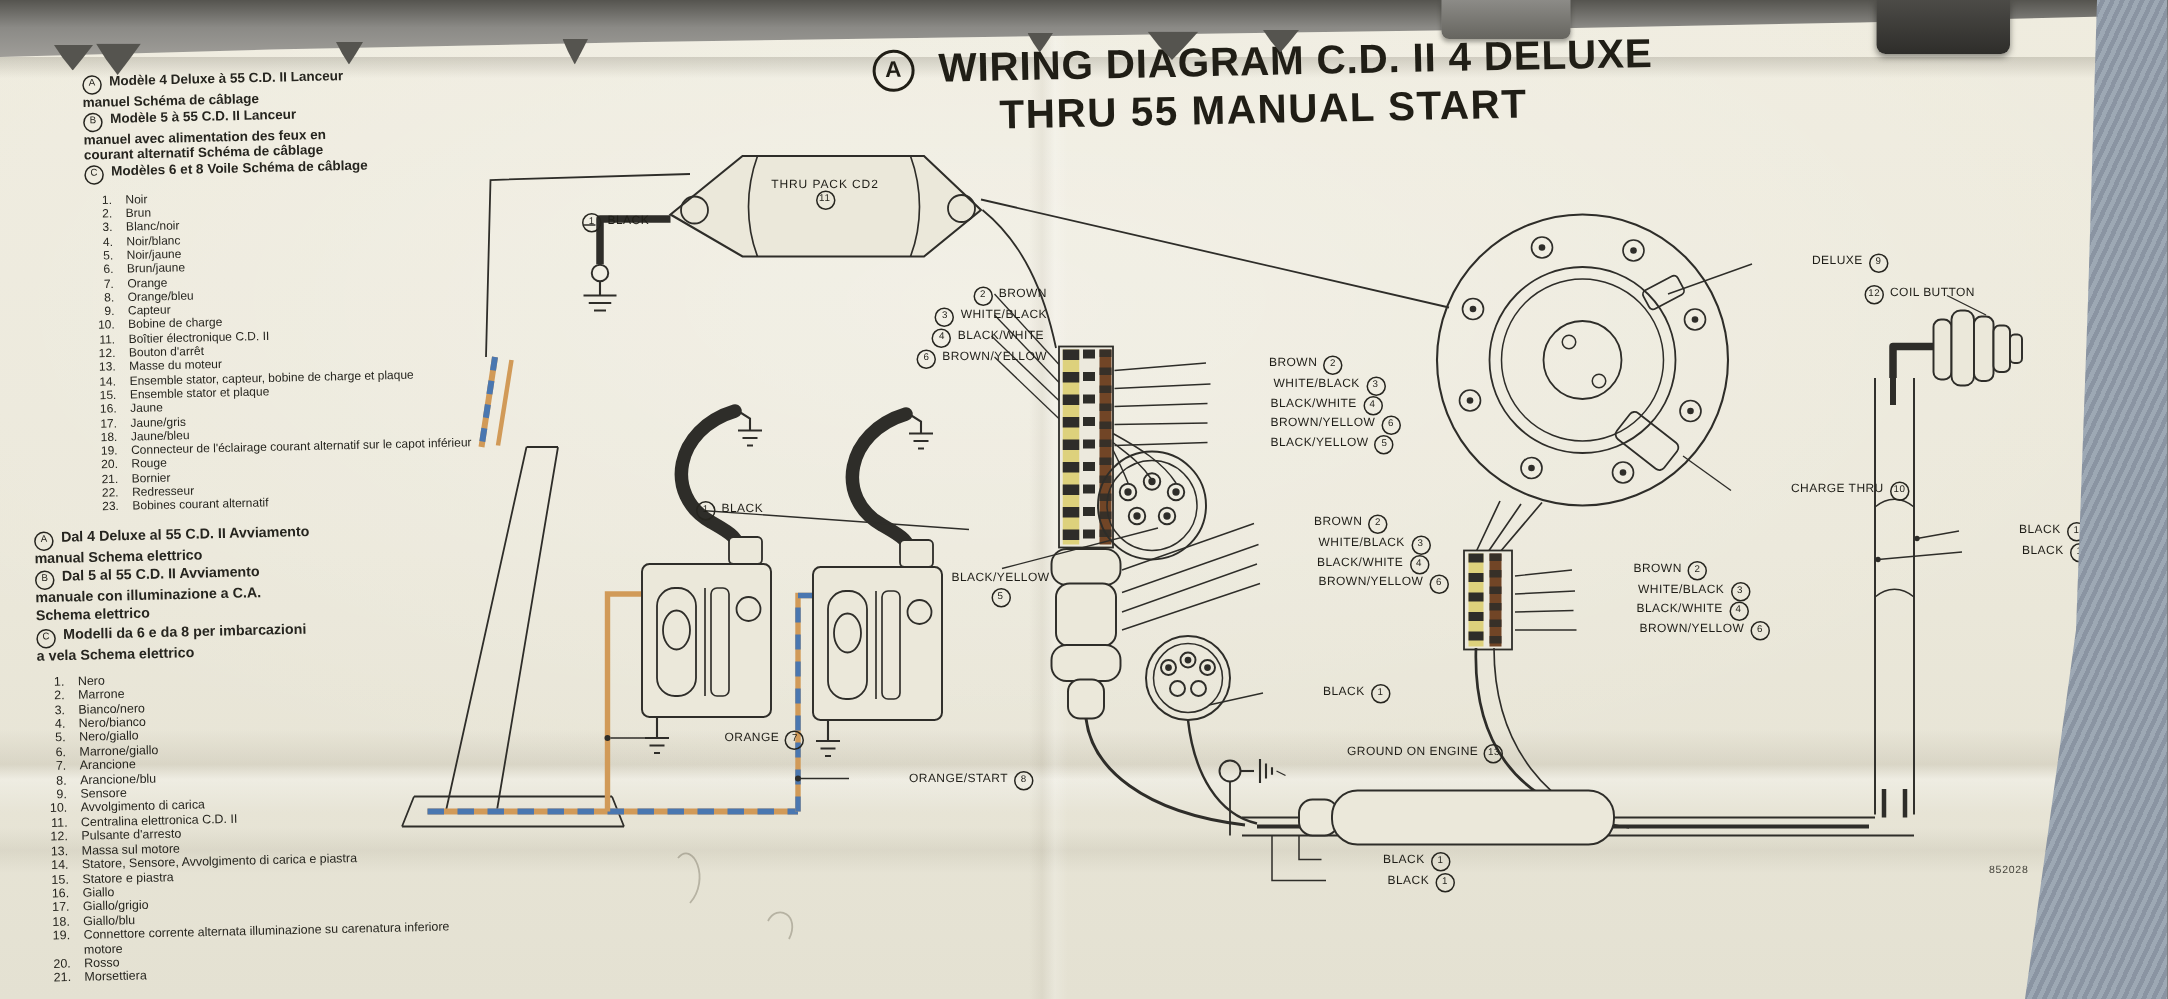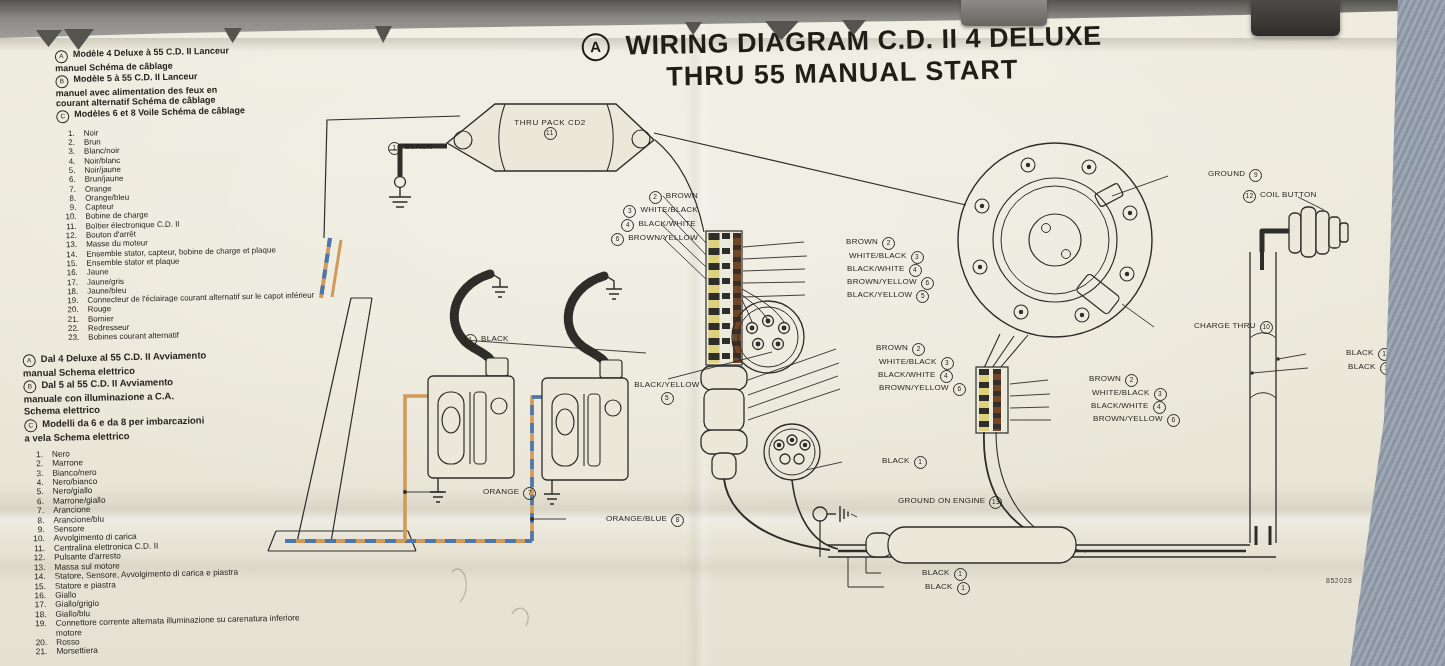--- a/index.html
+++ b/index.html
@@ -648,21 +648,21 @@
     </div>
   <div class="lbl" style="left:1053px;top:401px">
       <span>BLACK/WHITE</span>
       <span class="circ">4</span>
     </div>
   <div class="lbl" style="left:1055px;top:414px">
       <span>BROWN/YELLOW</span>
       <span class="circ">6</span>
     </div>
   <div class="lbl" style="left:1170px;top:169px">
-      <span>GROUND</span>
+      <span>DELUXE</span>
       <span class="circ">9</span>
     </div>
   <div class="lbl" style="left:1205px;top:190px">
       <span class="circ">12</span>
       <span>COIL BUTTON</span>
     </div>
   <div class="lbl" style="left:1156px;top:321px">
       <span>CHARGE THRU</span>
       <span class="circ">10</span>
     </div>
@@ -672,21 +672,21 @@
     </div>
   <div class="lbl" style="left:1310px;top:362px">
       <span>BLACK</span>
       <span class="circ">1</span>
     </div>
   <div class="lbl" style="left:445px;top:487px">
       <span>ORANGE</span>
       <span class="circ">7</span>
     </div>
   <div class="lbl" style="left:568px;top:514px">
-      <span>ORANGE/BLUE</span>
+      <span>ORANGE/START</span>
       <span class="circ">8</span>
     </div>
   <div class="lbl" style="left:844px;top:456px">
       <span>BLACK</span>
       <span class="circ">1</span>
     </div>
   <div class="lbl" style="left:860px;top:496px">
       <span>GROUND ON ENGINE</span>
       <span class="circ">13</span>
     </div>

